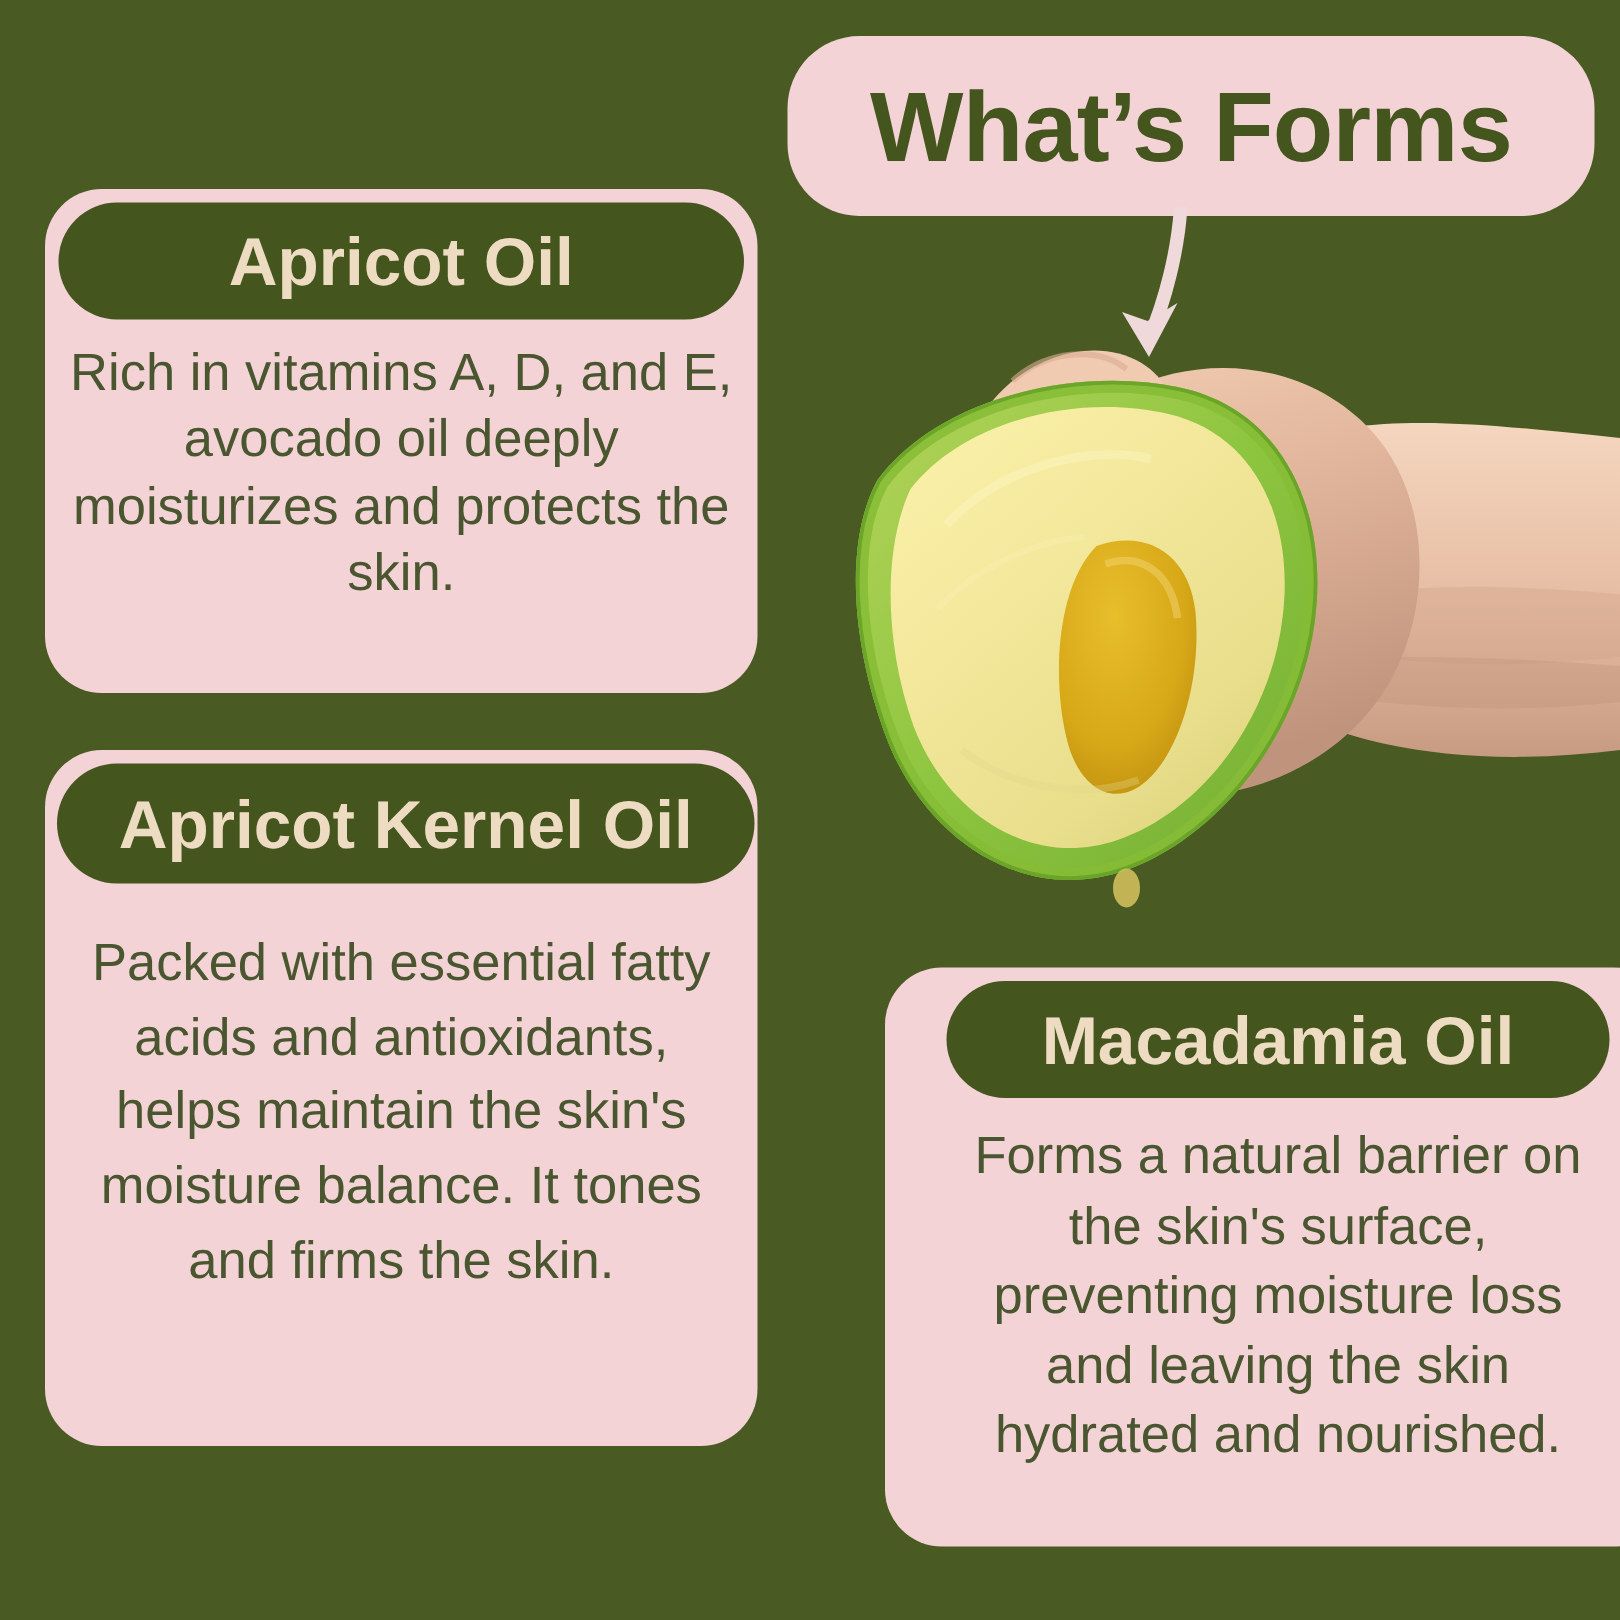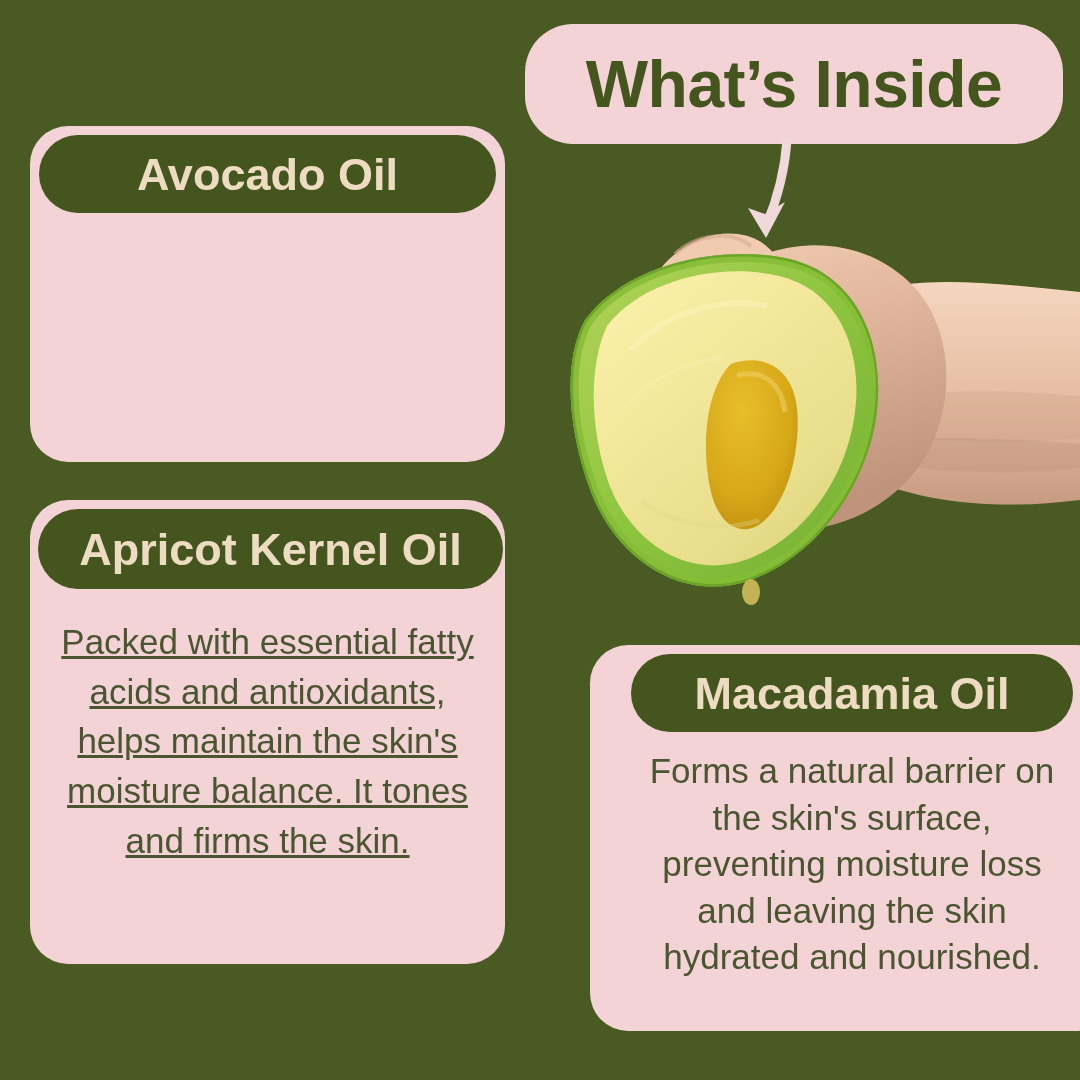--- a/index.html
+++ b/index.html
@@ -117,21 +117,20 @@
     width: 465px;
     height: 80px;
     font-size: 45px;
     margin-left: 6px;
   }
   #card-apricot .card-body {
     margin-top: 28px;
     width: 430px;
     font-size: 35px;
     line-height: 1.42;
-    text-decoration: underline;
   }
 
   
   #card-macadamia {
     left: 590px;
     top: 645px;
     width: 524px;
     height: 386px;
     border-radius: 38px;
   }
@@ -158,21 +157,21 @@
     z-index: 2;
   }
   .photo svg { display: block; }
 </style>
 </head>
 <body>
 
 <div class="canvas">
 
   <div class="title-pill">
-    <span class="title-text">What’s Inside</span>
+    <span class="title-text">What’s Forms</span>
   </div>
 
   <svg class="arrow-svg" viewBox="0 0 90 110">
     <path d="M52 2 C 50 30, 42 62, 31 88" stroke="#EFD9DA" stroke-width="9" fill="none" stroke-linecap="round"></path>
     <path d="M31 100 L 13 70 L 30 76 L 50 64 Z" fill="#EFD9DA"></path>
   </svg>
 
   <div class="photo">
     <svg width="525" height="450" viewBox="0 0 525 450">
       <defs>
@@ -259,21 +258,22 @@
                    C 314 284, 262 356, 196 380 C 128 404, 62 360, 36 292
                    C 12 228, 8 160, 30 120 Z" fill="none" stroke="#5E9A22" stroke-width="5" opacity="0.7"></path>
         </g>
 
         <ellipse cx="196" cy="392" rx="9" ry="13" fill="#CFBE5A" opacity="0.9"></ellipse>
       </g>
     </svg>
   </div>
 
   <div class="card" id="card-avocado">
-    <div class="card-header">Avocado Oil</div>
+    <div class="card-header">Apricot Oil</div>
+    <div class="card-body">Rich in vitamins A, D, and E, avocado oil deeply moisturizes and protects the skin.</div>
   </div>
 
   <div class="card" id="card-apricot">
     <div class="card-header">Apricot Kernel Oil</div>
     <div class="card-body">Packed with essential fatty acids and antioxidants, helps maintain the skin's moisture balance. It tones and firms the skin.</div>
   </div>
 
   <div class="card" id="card-macadamia">
     <div class="card-header">Macadamia Oil</div>
     <div class="card-body">Forms a natural barrier on the skin's surface, preventing moisture loss and leaving the skin hydrated and nourished.</div>

